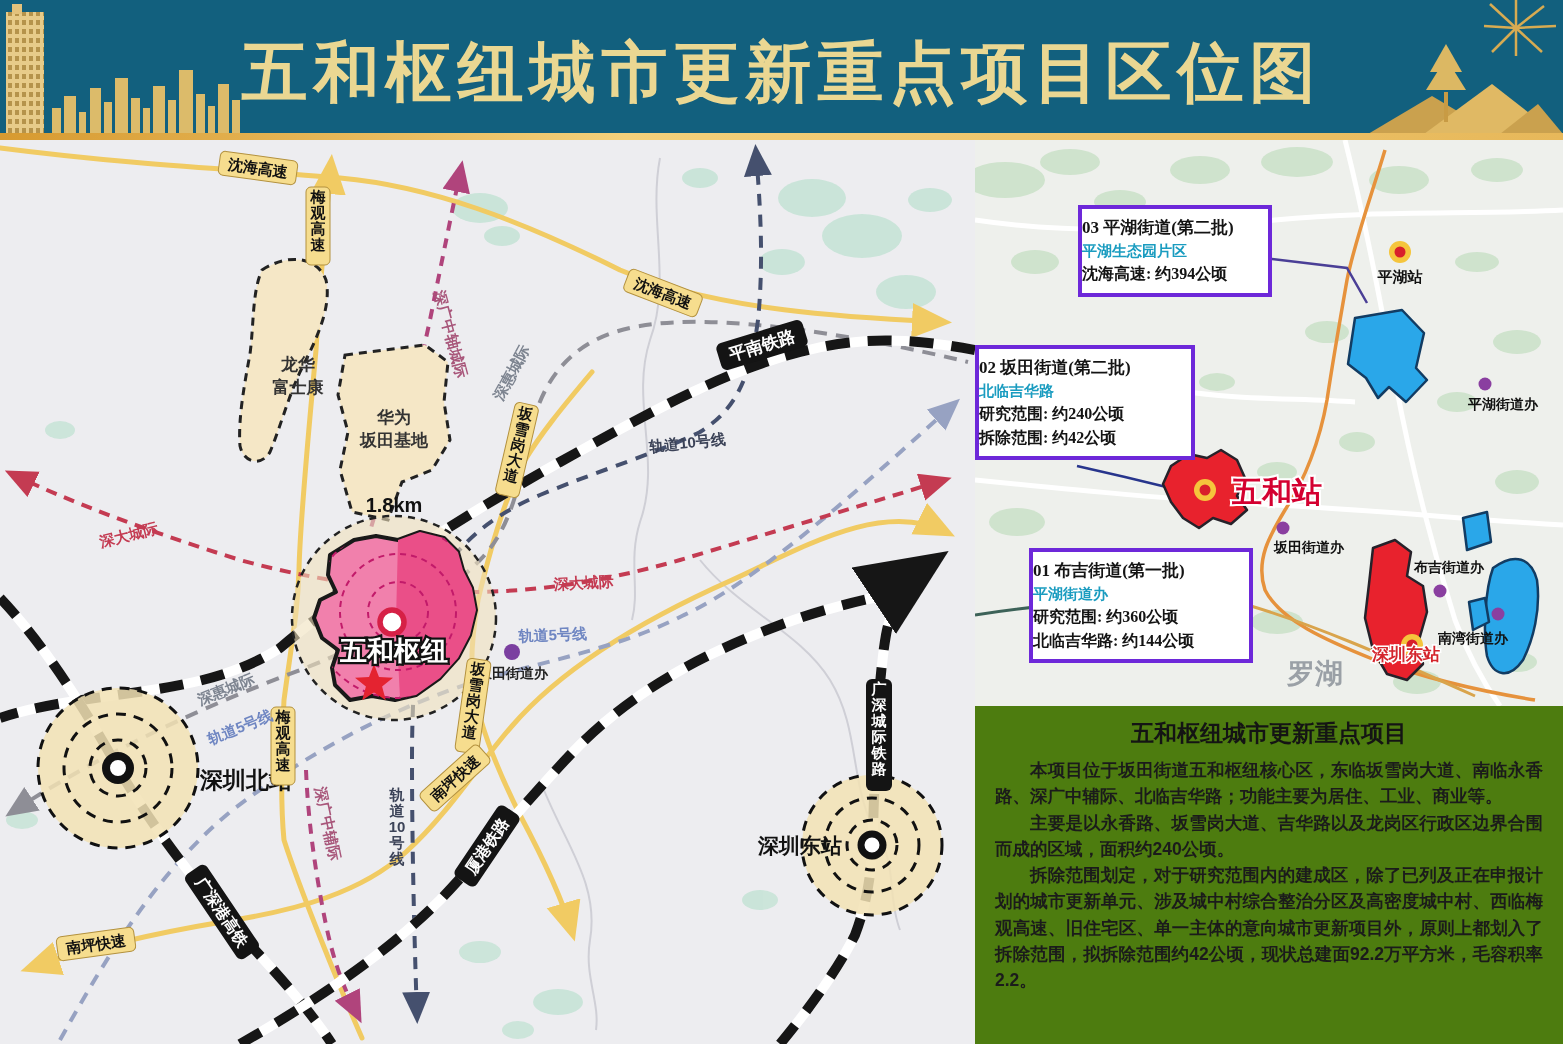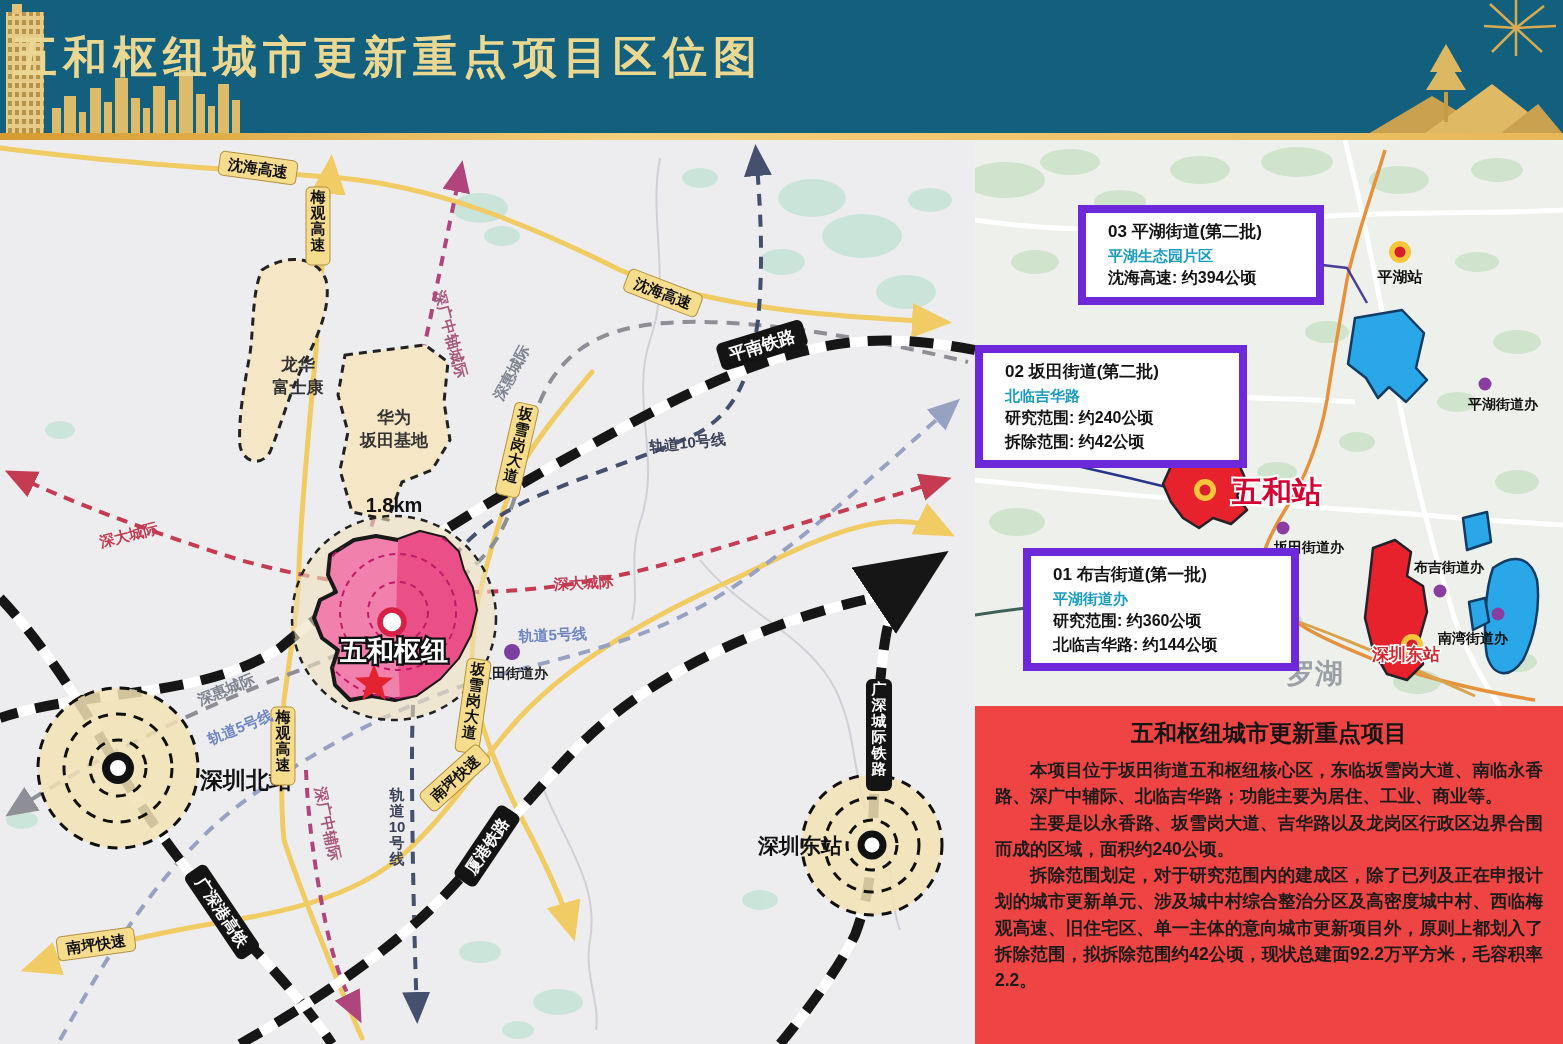--- a/index.html
+++ b/index.html
@@ -1,34 +1,34 @@
 <!DOCTYPE html>
 <html><head>
 <meta charset="utf-8">
 <style>
   html,body{margin:0;padding:0;}
   body{width:1563px;height:1044px;position:relative;overflow:hidden;
        font-family:"Liberation Sans","DejaVu Sans",sans-serif;background:#fff;}
   
   .banner{position:absolute;left:0;top:0;width:1563px;height:140px;background:#12607e;}
-  .banner-title{position:absolute;left:0;right:0;top:28px;
-    font-size:44px;font-weight:800;color:#ead792;letter-spacing:6px;white-space:nowrap;padding-left:13px;}
+  .banner-title{position:absolute;left:0;right:0;top:28px;text-align:center;
+    font-size:66px;font-weight:800;color:#ead792;letter-spacing:6px;white-space:nowrap;}
   .banner-strip{position:absolute;left:0;bottom:0;width:100%;height:7px;
     background:linear-gradient(90deg,#d79a30,#f3d07b 40%,#e7b85a);}
   .banner svg{position:absolute;left:0;top:0;}
   
   .main-map{position:absolute;left:0;top:140px;width:975px;height:904px;background:#ededf0;}
   
   .inset{position:absolute;left:975px;top:140px;width:588px;height:566px;background:#eef0ec;}
-  .callout{position:absolute;background:#fff;border:8px solid #6d28d9;padding:7px 22px;line-height:1.45;}
+  .callout{position:absolute;background:#fff;border:4px solid #6d28d9;padding:7px 0;line-height:1.45;font-family:Liberation Serif, serif;}
   .callout .c-title{font-size:17px;font-weight:800;color:#141414;white-space:nowrap;}
   .callout .c-sub{font-size:15px;font-weight:800;color:#1a9cc0;white-space:nowrap;}
   .callout .c-line{font-size:16px;font-weight:700;color:#141414;white-space:nowrap;}
   
-  .panel{position:absolute;left:975px;top:706px;width:588px;height:338px;background:#ef4444;
+  .panel{position:absolute;left:975px;top:706px;width:588px;height:338px;background:#4d7c0f;
     box-sizing:border-box;padding:12px 20px 8px 20px;}
   .panel-title{text-align:center;font-size:23px;font-weight:800;color:#141414;margin-bottom:8px;}
   .panel p{margin:0;font-size:17.5px;line-height:1.5;font-weight:600;color:#1b1b1b;
     text-indent:2em;text-align:justify;}
   text{font-family:"Liberation Sans","DejaVu Sans",sans-serif;}
 </style>
 </head>
 <body>
 
 <div class="banner">
@@ -410,21 +410,21 @@
     <div class="c-title">03 平湖街道(第二批)</div>
     <div class="c-sub">平湖生态园片区</div>
     <div class="c-line">沈海高速: 约394公顷</div>
   </div>
   <div class="callout" style="left:0px;top:205px;width:212px;">
     <div class="c-title">02 坂田街道(第二批)</div>
     <div class="c-sub">北临吉华路</div>
     <div class="c-line">研究范围: 约240公顷</div>
     <div class="c-line">拆除范围: 约42公顷</div>
   </div>
-  <div class="callout" style="left:48px;top:408px;width:216px;">
+  <div class="callout" style="left:54px;top:408px;width:216px;">
     <div class="c-title">01 布吉街道(第一批)</div>
     <div class="c-sub">平湖街道办</div>
     <div class="c-line">研究范围: 约360公顷</div>
     <div class="c-line">北临吉华路: 约144公顷</div>
   </div>
 </div>
 
 <div class="panel">
   <div class="panel-title">五和枢纽城市更新重点项目</div>
   <p>本项目位于坂田街道五和枢纽核心区，东临坂雪岗大道、南临永香路、深广中辅际、北临吉华路；功能主要为居住、工业、商业等。</p>

